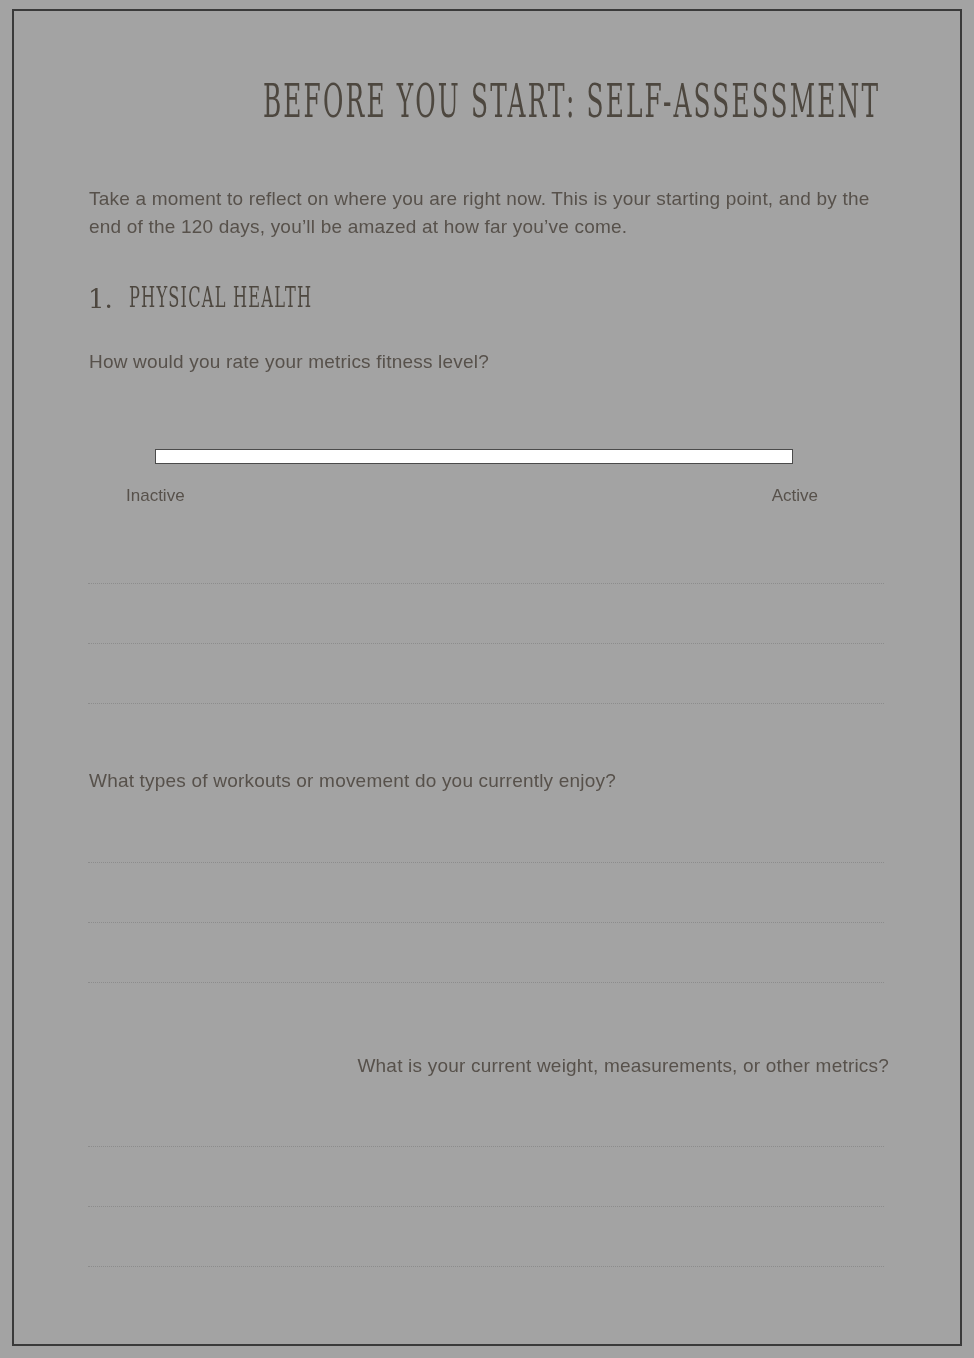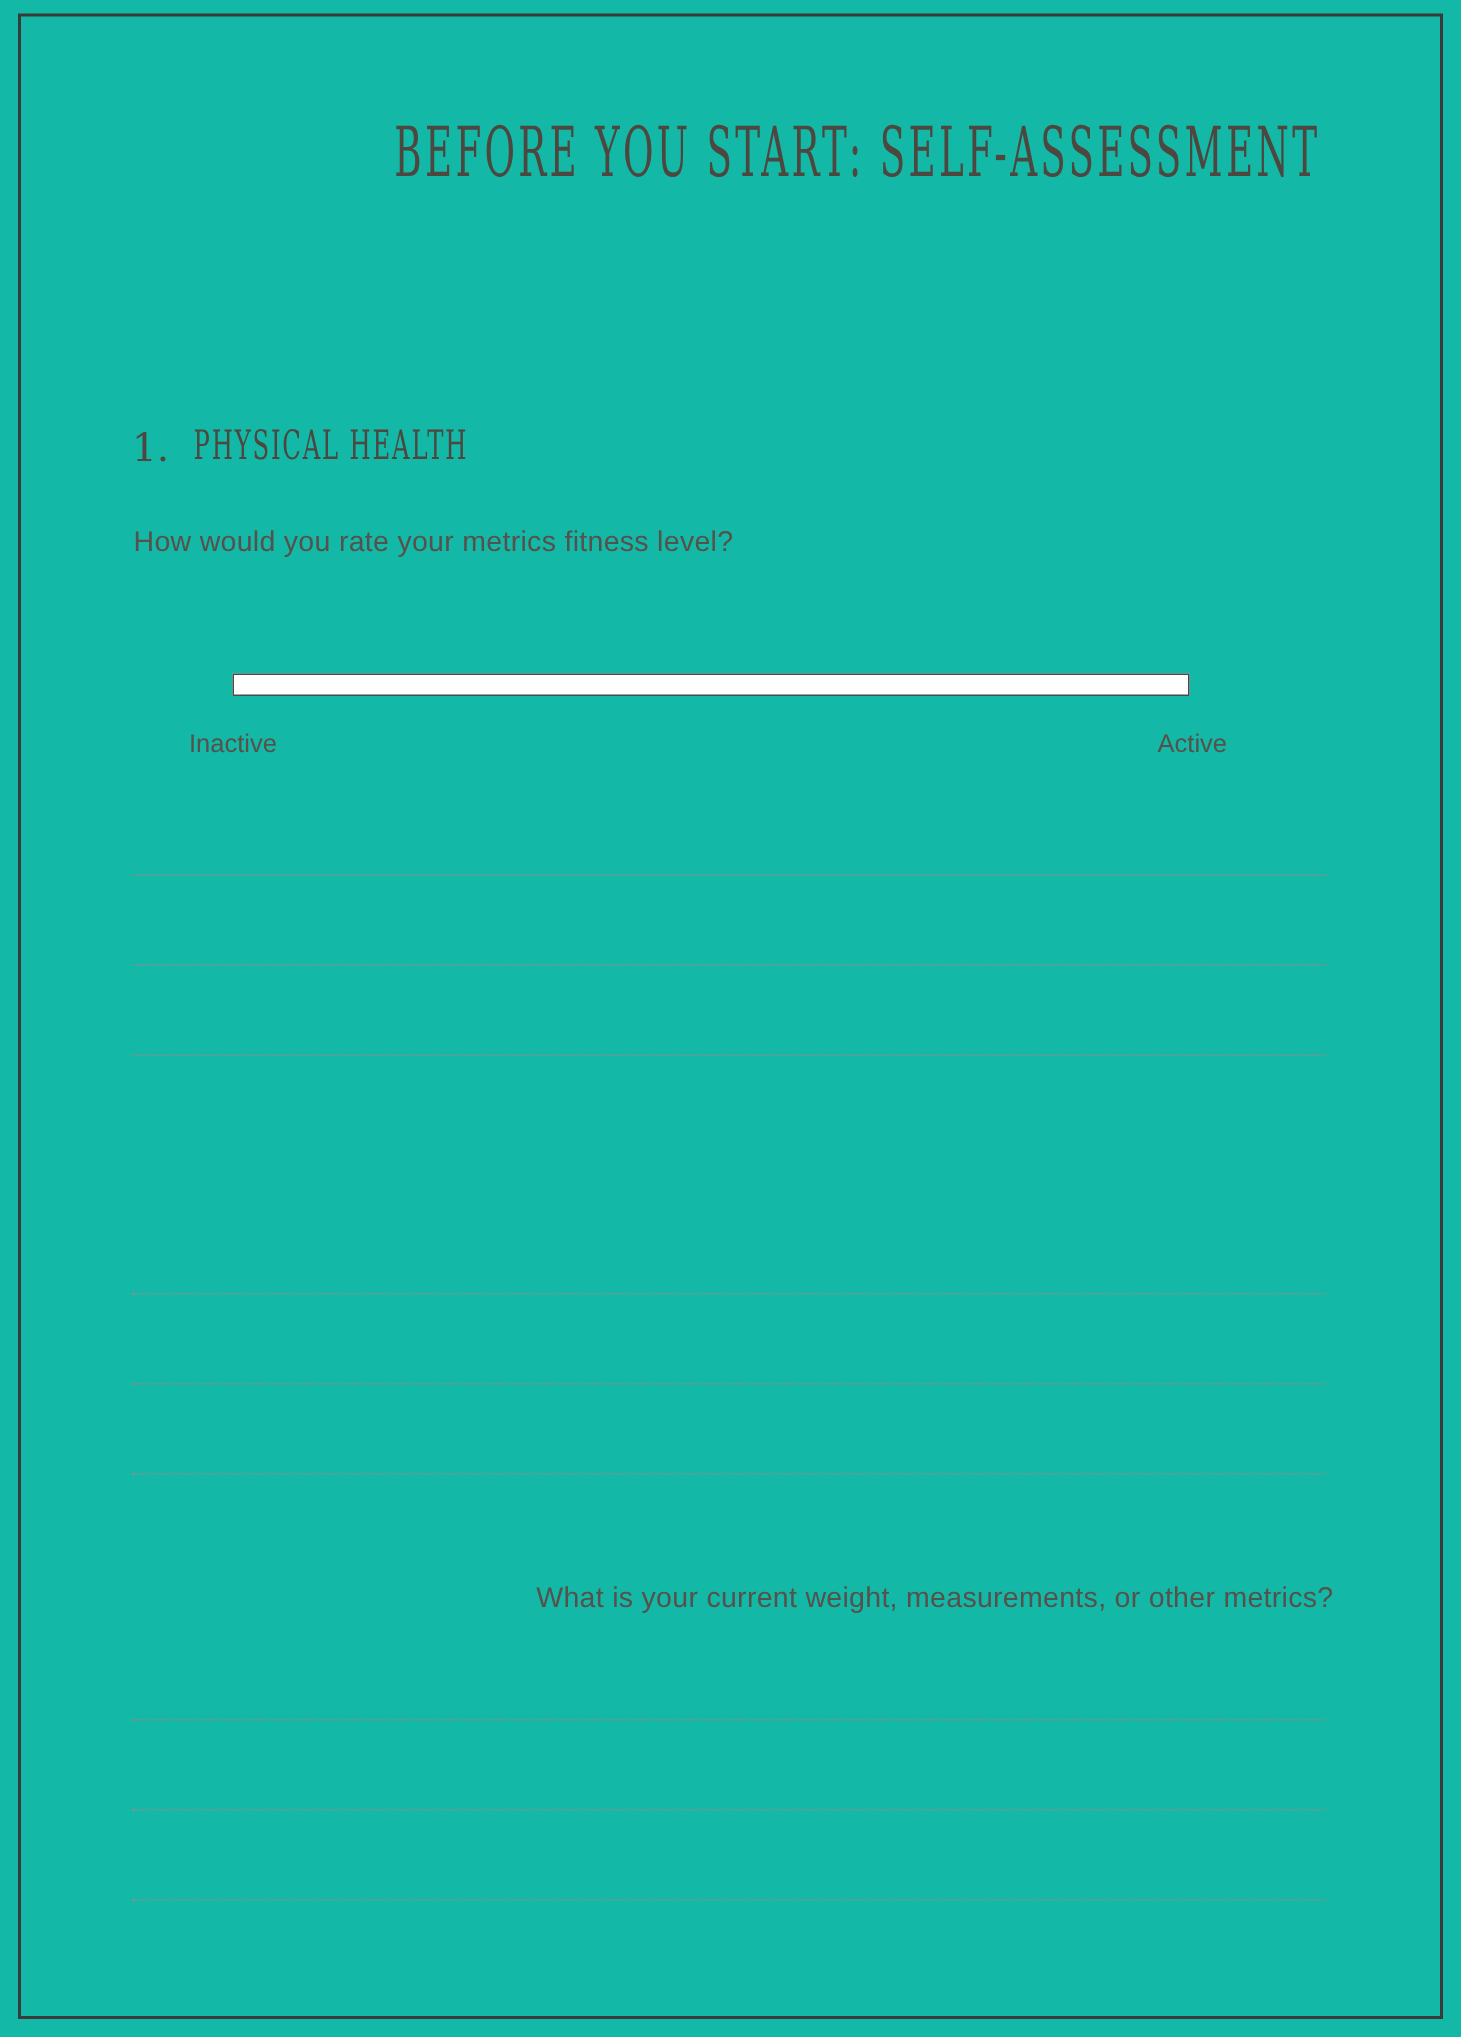--- a/index.html
+++ b/index.html
@@ -1,20 +1,20 @@
 <!DOCTYPE html>
 <html style="--color-text: #57514b; --color-heading: #4d473f; --color-frame-border: #3a3a3a; --color-scale-bar-border: #4b4b4b; --color-answer-line: #8c8c8c;"><head>
 <meta charset="utf-8">
 <style>
   html, body { margin: 0; padding: 0; background: #ffffff; }
   .page {
     position: relative;
     width: 974px;
     height: 1358px;
-    background: #14b8a6;
+    background: #a3a3a3;
     font-family: "Liberation Sans", sans-serif;
     color: var(--color-text, #57514b);
     overflow: hidden;
   }
   .frame {
     position: absolute;
     left: 12px; top: 9px;
     width: 950px; height: 1337px;
     box-sizing: border-box;
     border: 2px solid var(--color-frame-border, #3a3a3a);
@@ -114,20 +114,21 @@
 </head>
 <body>
 
 <div class="page">
   <div class="frame"></div>
 
   <h1 class="title">
     <span class="title-inner">BEFORE YOU START: SELF-ASSESSMENT</span>
   </h1>
 
+  <p class="intro">Take a moment to reflect on where you are right now. This is your starting point, and by the end of the 120 days, you’ll be amazed at how far you’ve come.</p>
 
   <div class="section">
     <span class="section-number">1.</span>
     <span class="section-title">PHYSICAL HEALTH</span>
   </div>
 
   <div class="question q1">How would you rate your metrics fitness level?</div>
 
   <div class="scale-bar"></div>
 
@@ -135,20 +136,21 @@
     <span>Inactive</span>
     <span>Active</span>
   </div>
 
   <div class="answer-group g1">
     <div class="answer-line"></div>
     <div class="answer-line"></div>
     <div class="answer-line"></div>
   </div>
 
+  <div class="question q2">What types of workouts or movement do you currently enjoy?</div>
 
   <div class="answer-group g2">
     <div class="answer-line"></div>
     <div class="answer-line"></div>
     <div class="answer-line"></div>
   </div>
 
   <div class="question q3">What is your current weight, measurements, or other metrics?</div>
 
   <div class="answer-group g3">

